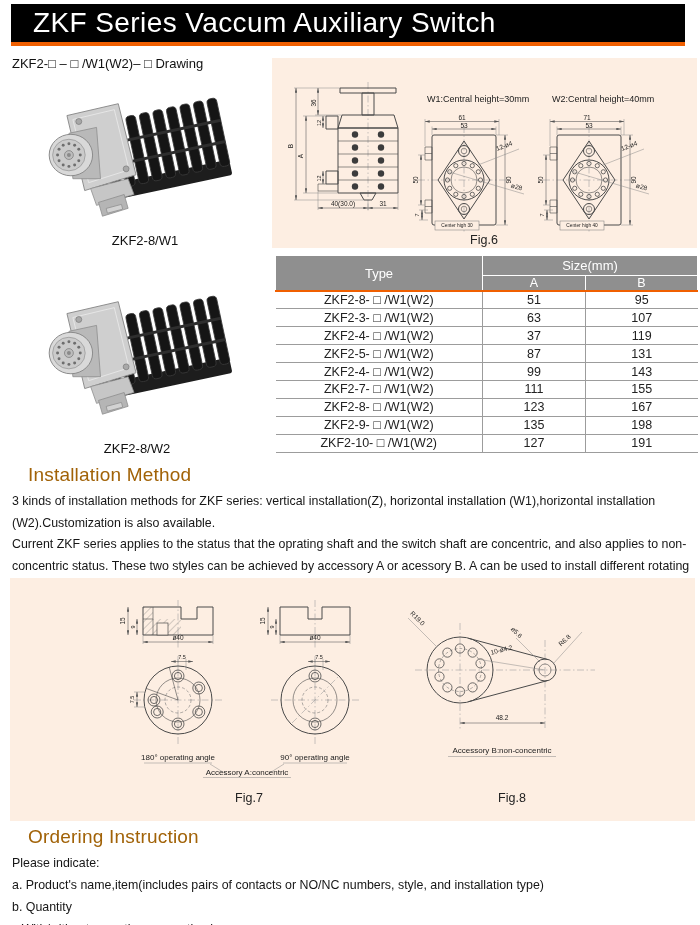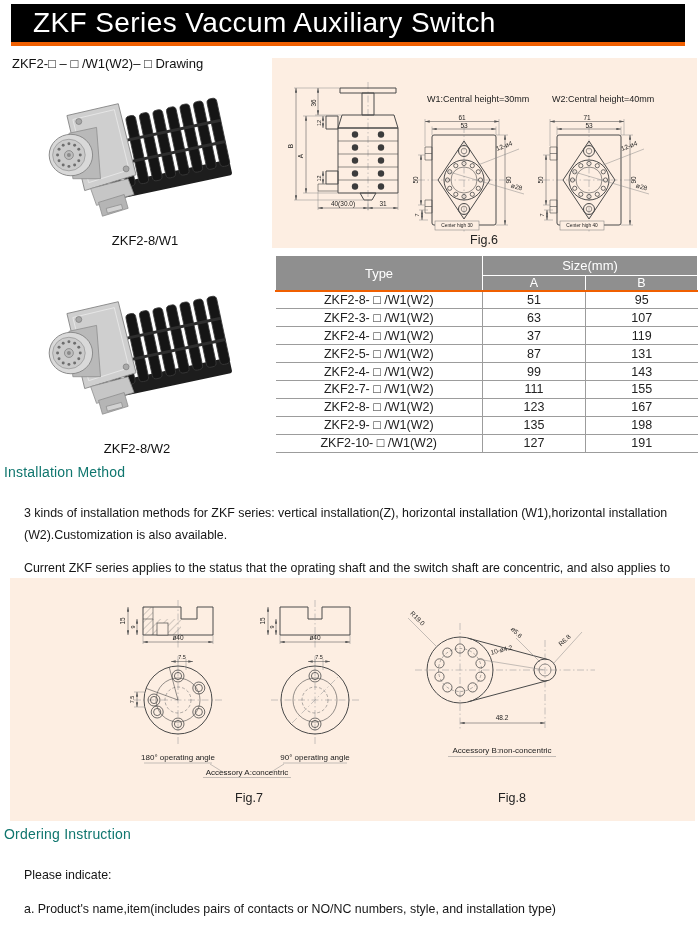--- a/index.html
+++ b/index.html
@@ -38,27 +38,27 @@
   
   .size-table{position:absolute;left:275px;top:255px;width:422px;border-collapse:collapse;table-layout:fixed;}
   .size-table th{background:var(--table-header);color:#fff;font-weight:normal;font-size:13px;border:1px solid #fff;}
   .size-table thead tr:first-child th{height:20px;}
   .size-table thead tr:last-child th{height:15px;font-size:12.5px;}
   .size-table th.ob{border-bottom:2px solid var(--accent);}
   .size-table td{height:17.9px;text-align:center;font-size:12.5px;color:#222;border-bottom:1px solid var(--line-gray);padding:0;}
   .size-table td.vl{border-left:1px solid var(--line-gray);margin-top:27px;}
 
   
-  .sec-heading{position:absolute;left:4px;font-size:14px;font-weight:normal;color:#0f766e;letter-spacing:0.2px;}
+  .sec-heading{position:absolute;left:28px;font-size:19px;font-weight:normal;color:#a16207;letter-spacing:0.2px;}
   #install-heading{top:464px;}
   #ordering-heading{top:826px;}
   .bodytext{position:absolute;left:12px;width:683px;font-size:12.4px;line-height:21.5px;color:#161616;}
   #install-text{top:491px;}
   #ordering-text{top:852px;line-height:22px;}
-  .bodytext p{margin:12px;}
+  .bodytext p{margin:0;}
 
   
   svg text{font-family:"Liberation Sans","DejaVu Sans",sans-serif;fill:#222;}
   .ln{fill:none;stroke:var(--draw);stroke-width:1;stroke-linejoin:round;}
   .thin{stroke-width:0.6;}
   .cl{fill:none;stroke:#9a9a9a;stroke-width:0.55;stroke-dasharray:7 2.5 1.5 2.5;}
   .dsh{fill:none;stroke:#777;stroke-width:0.6;stroke-dasharray:3 2;}
   .dim{fill:none;stroke:#555;stroke-width:0.55;marker-start:url(#ar);marker-end:url(#ar);}
   .ext{fill:none;stroke:#888;stroke-width:0.5;}
   .dt{font-size:6.5px;text-anchor:middle;}

